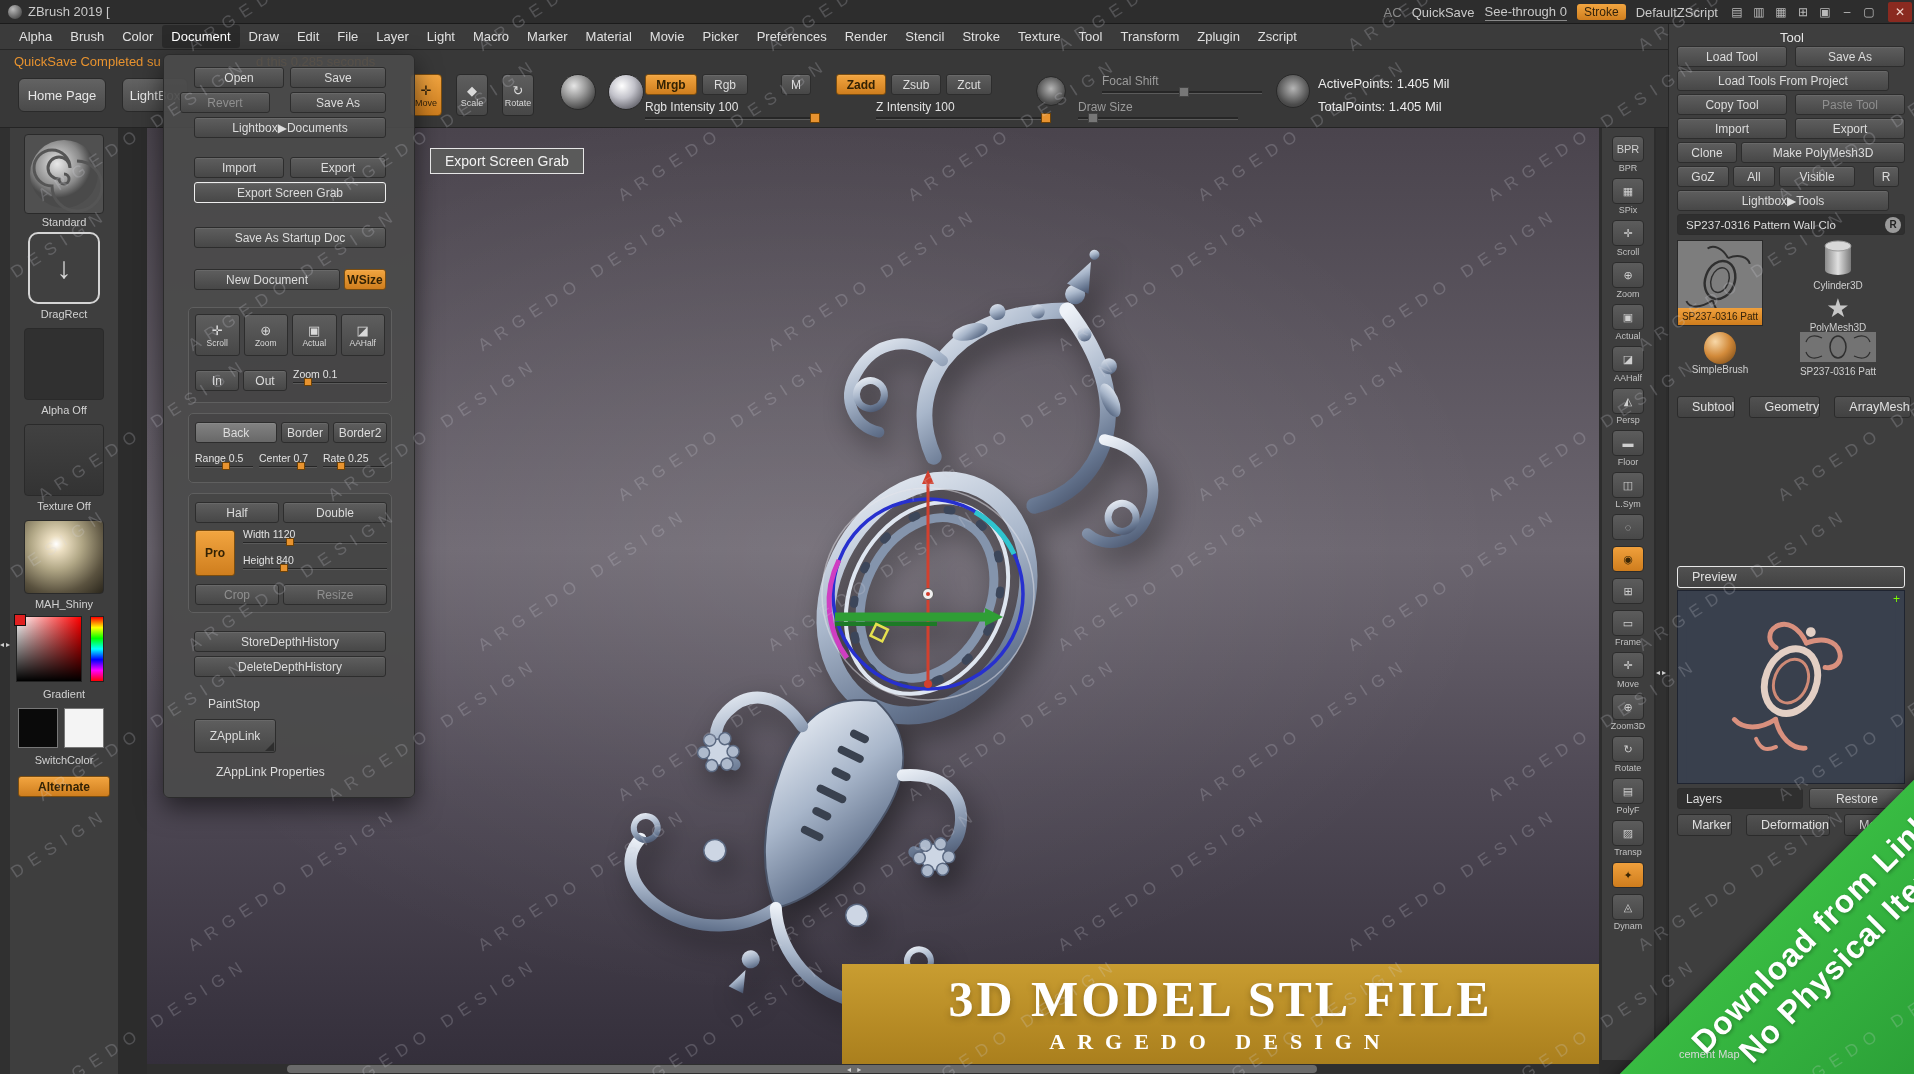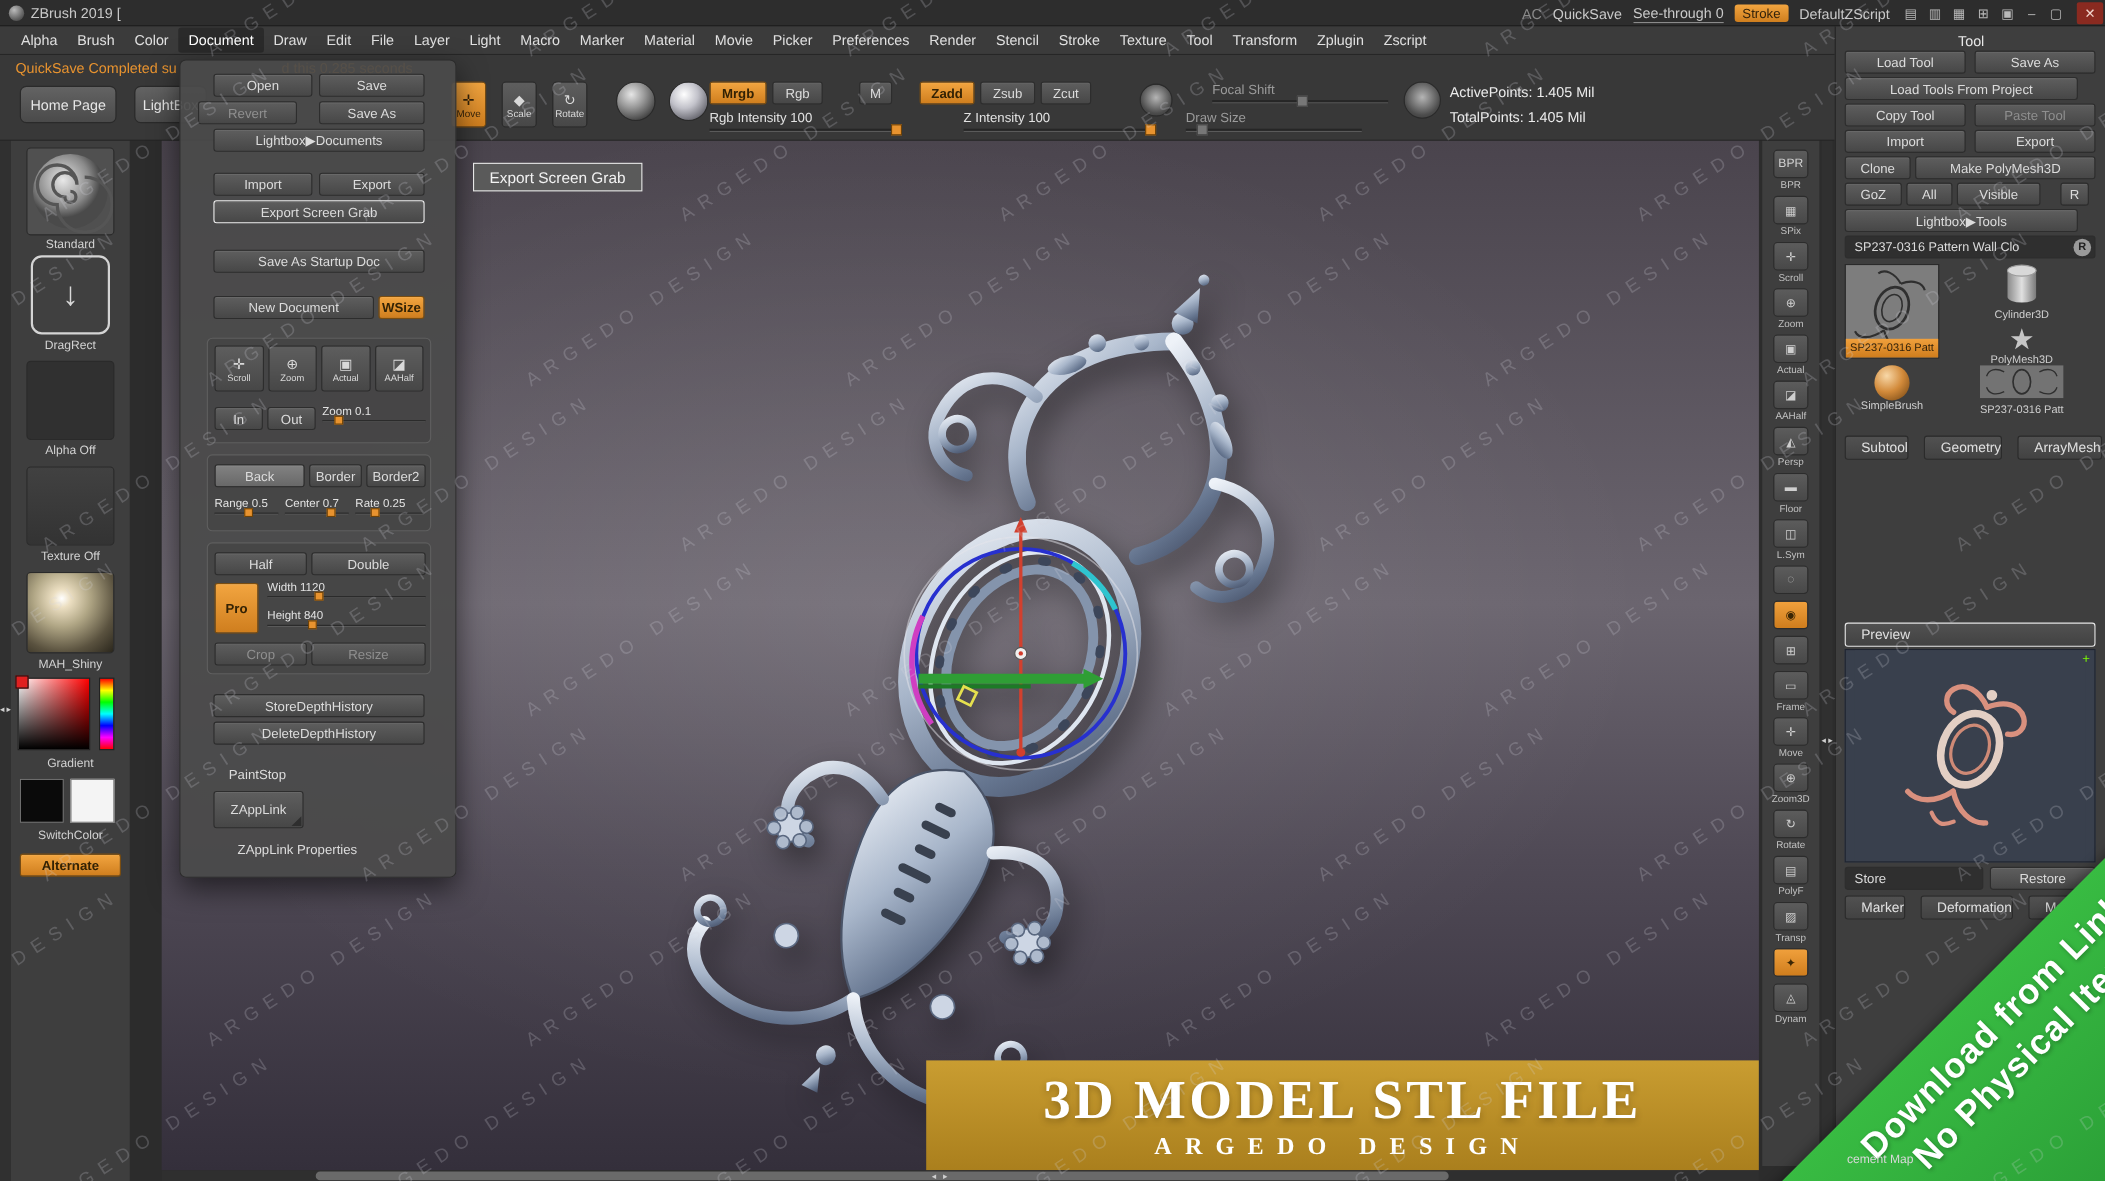--- a/index.html
+++ b/index.html
@@ -633,21 +633,21 @@
           <path d="M107 50 C 120 38 134 36 142 46 C 148 54 144 64 134 66" stroke-width="5" stroke="#d9907e"></path>
           <path d="M107 134 C 96 150 80 156 68 150" stroke-width="5" stroke="#d9907e"></path>
           <path d="M107 134 C 118 150 134 156 146 150" stroke-width="5" stroke="#d9907e"></path>
           <circle cx="107" cy="38" r="5" fill="#e3cfc4"></circle>
           <path d="M96 160 C 104 168 110 168 118 160" stroke-width="4" stroke="#d9907e"></path>
         </g>
       </svg>
       <span class="plus">+</span>
     </div>
 
-    <div class="btn inset" style="left:8px; top:764px; width:126px;">Store</div>
+    <div class="btn inset" style="left:8px; top:764px; width:126px;">Layers</div>
     <div class="btn" style="left:140px; top:764px; width:96px;">Restore</div>
 
     <div class="sec-list" style="top:790px;">
 
     <div class="sec">Marker</div>
         <div class="sec">Deformation</div>
         <div class="sec">Masking</div>
         <div class="sec">Visibility</div>
         <div class="sec">Pol</div>
       </div>

